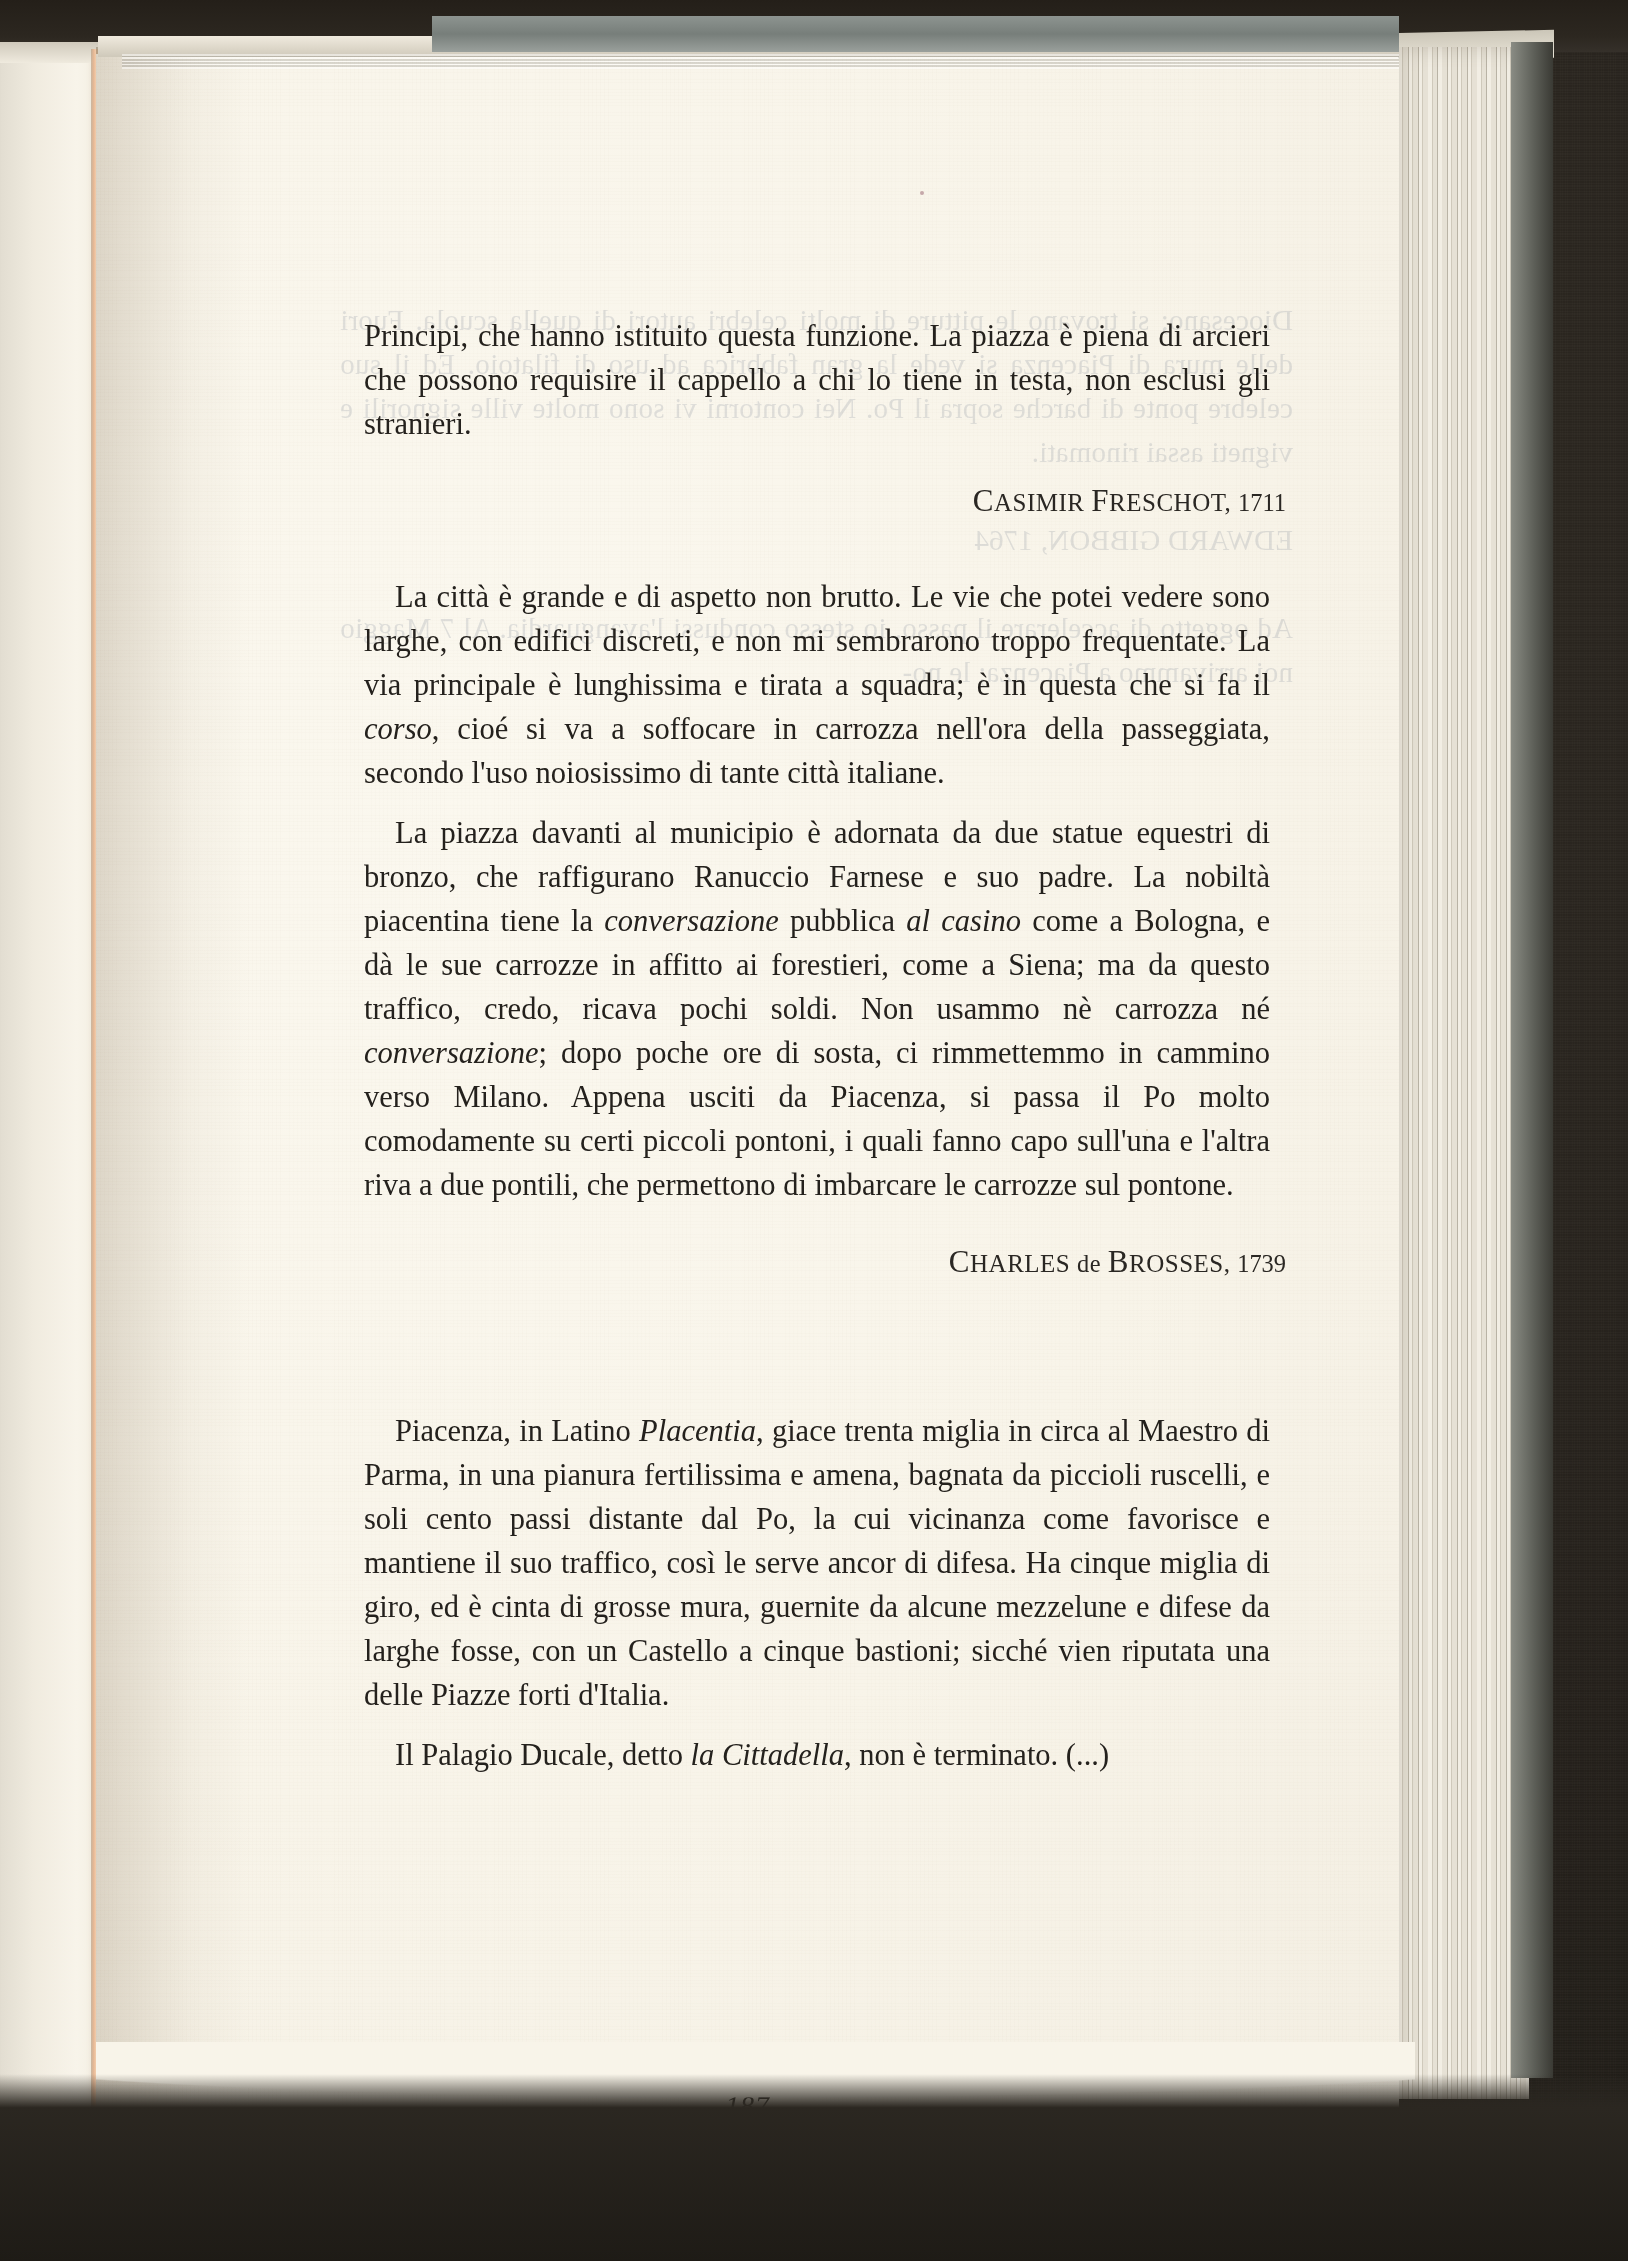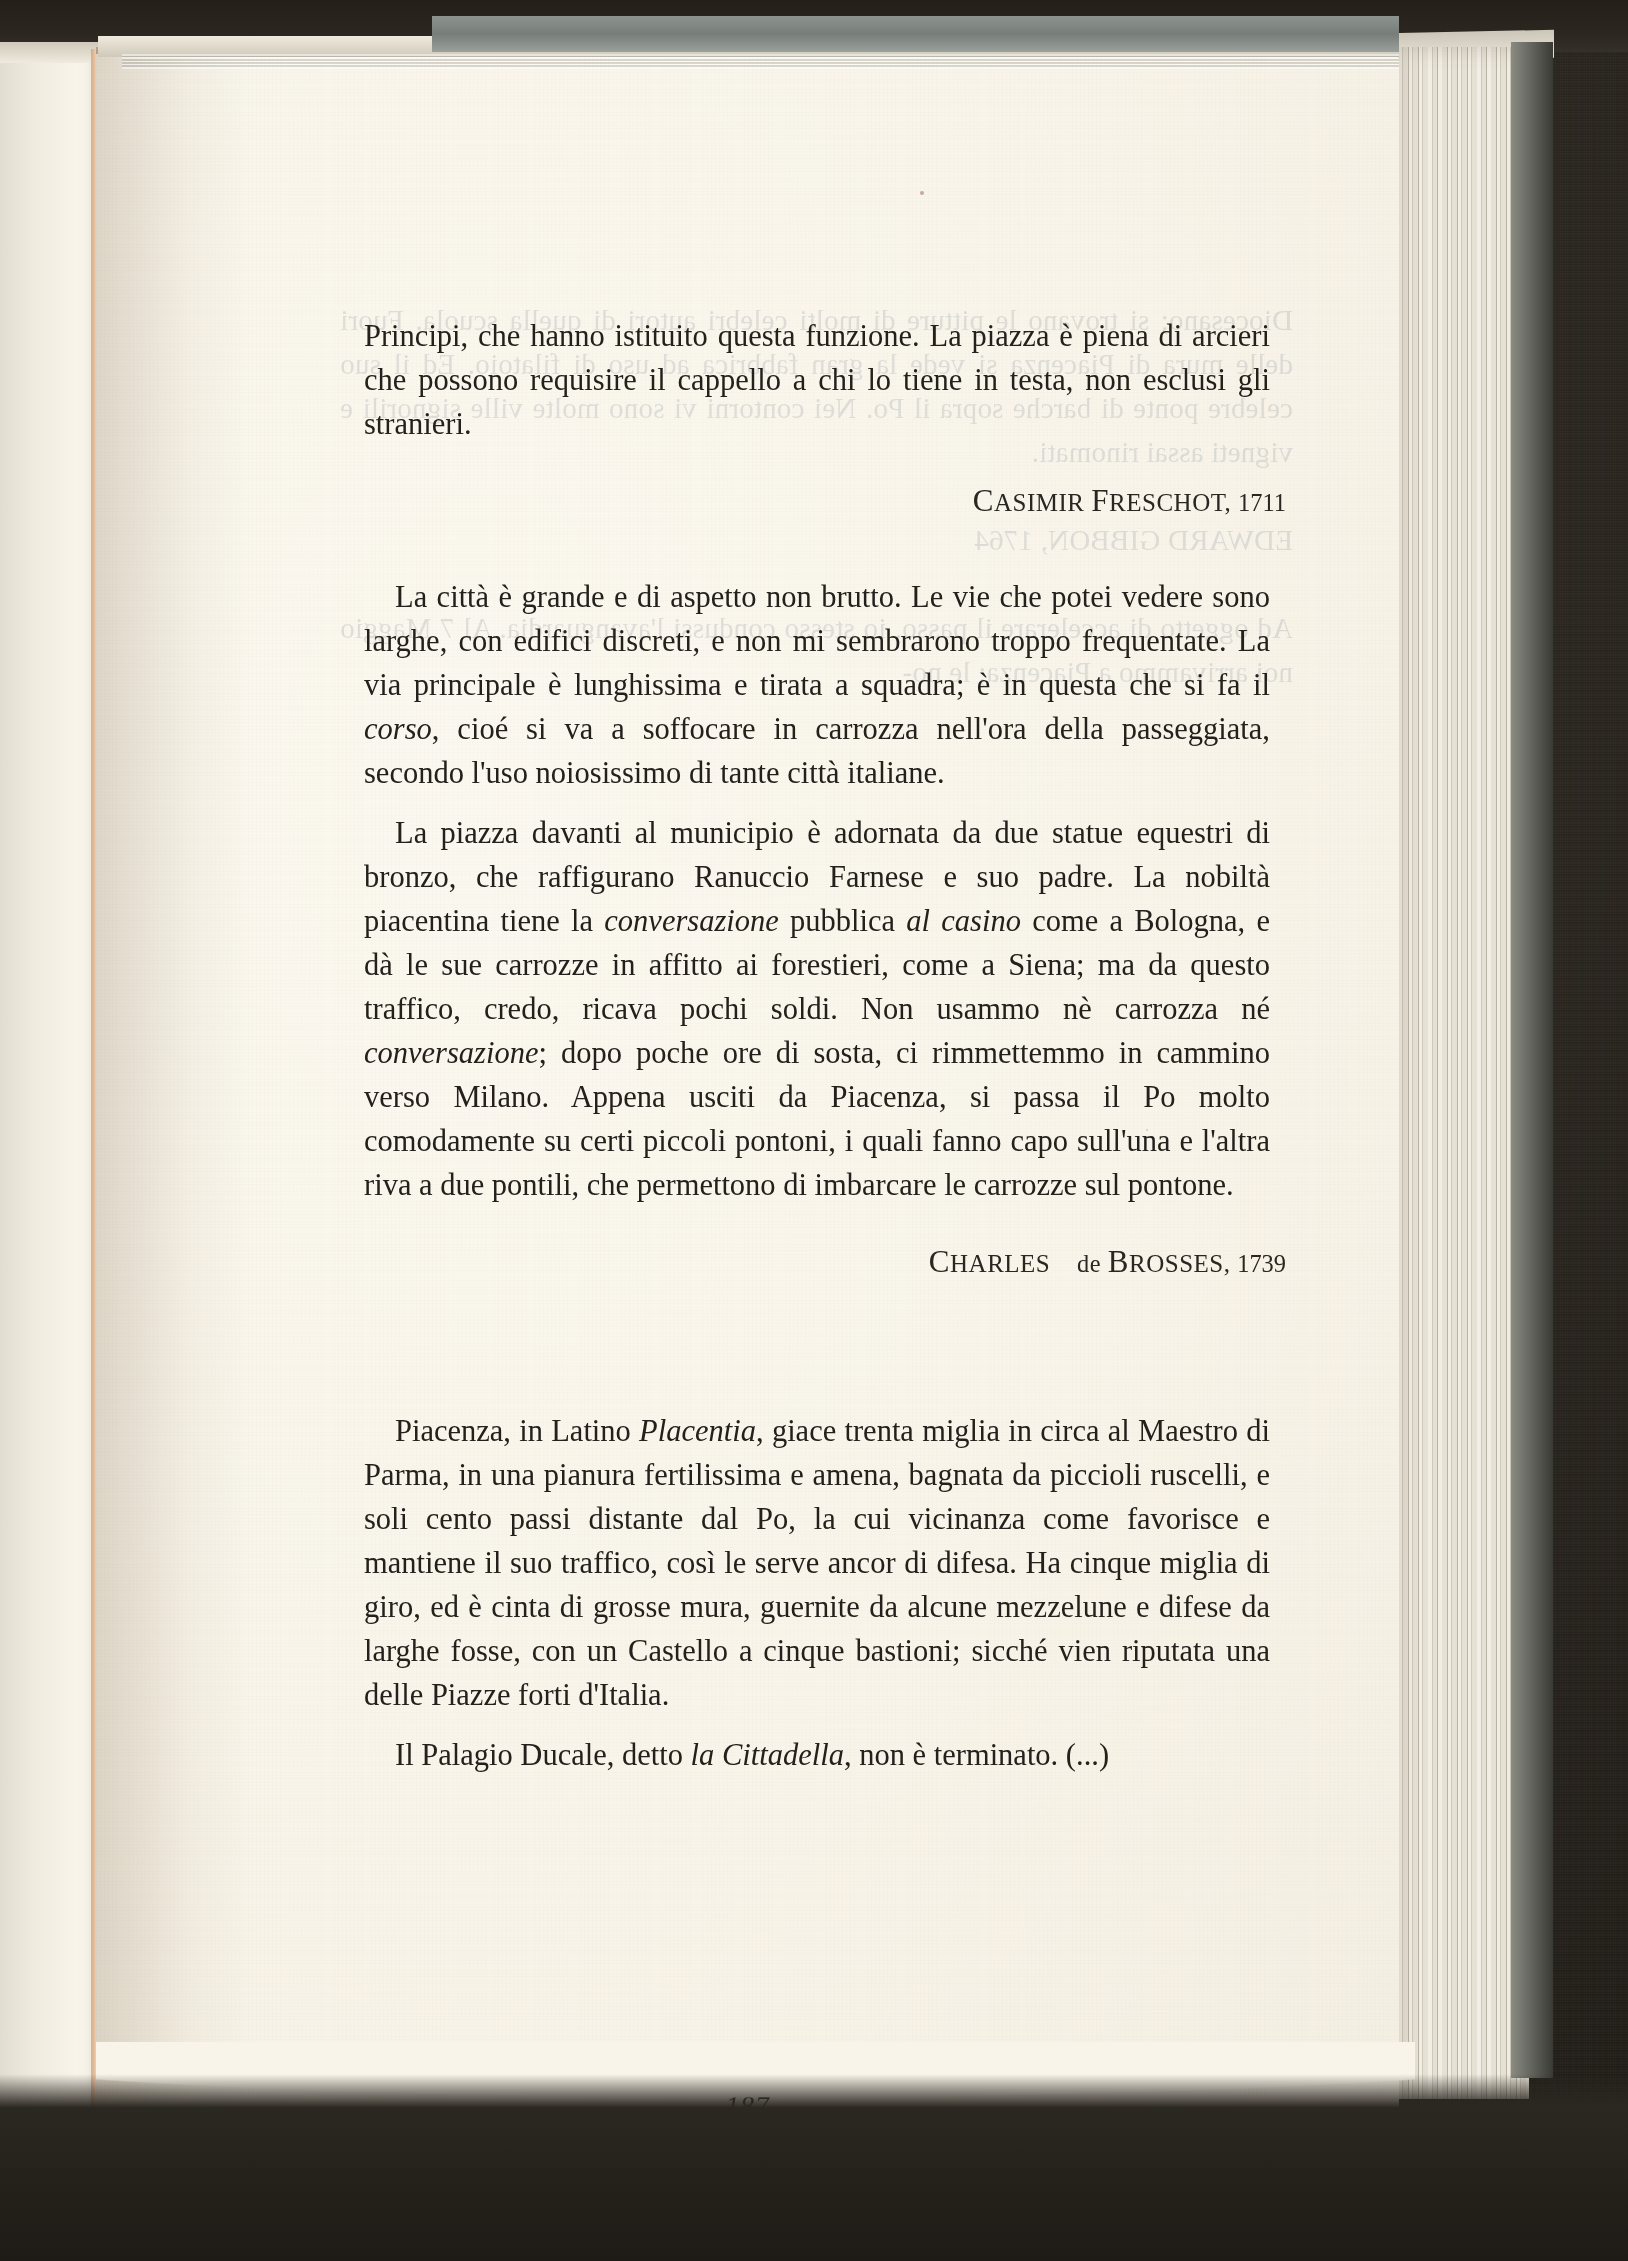--- a/index.html
+++ b/index.html
@@ -204,21 +204,21 @@
   .attrib {
     text-align: right;
     margin-top: 33px;
     font-size: 25px;
     letter-spacing: 0.5px;
     color: #2a2723;
   }
   .sc { font-variant: normal; text-align: center; }
   .sc .cap { font-size: 31px; }
   .sc .rest { font-size: 25px; }
-  .sc .low { font-size: 24.4px; text-transform: none; margin-left: 20px; }
+  .sc .low { font-size: 24.4px; text-transform: none; }
   .attrib .yr { font-size: 24.4px; letter-spacing: 0; text-align: right; }
 
   .gap-small { height: 34px; }
   .gap-big { height: 107px; }
 
   i, em { font-style: italic; }
 
   
   .folio {
     position: absolute;

